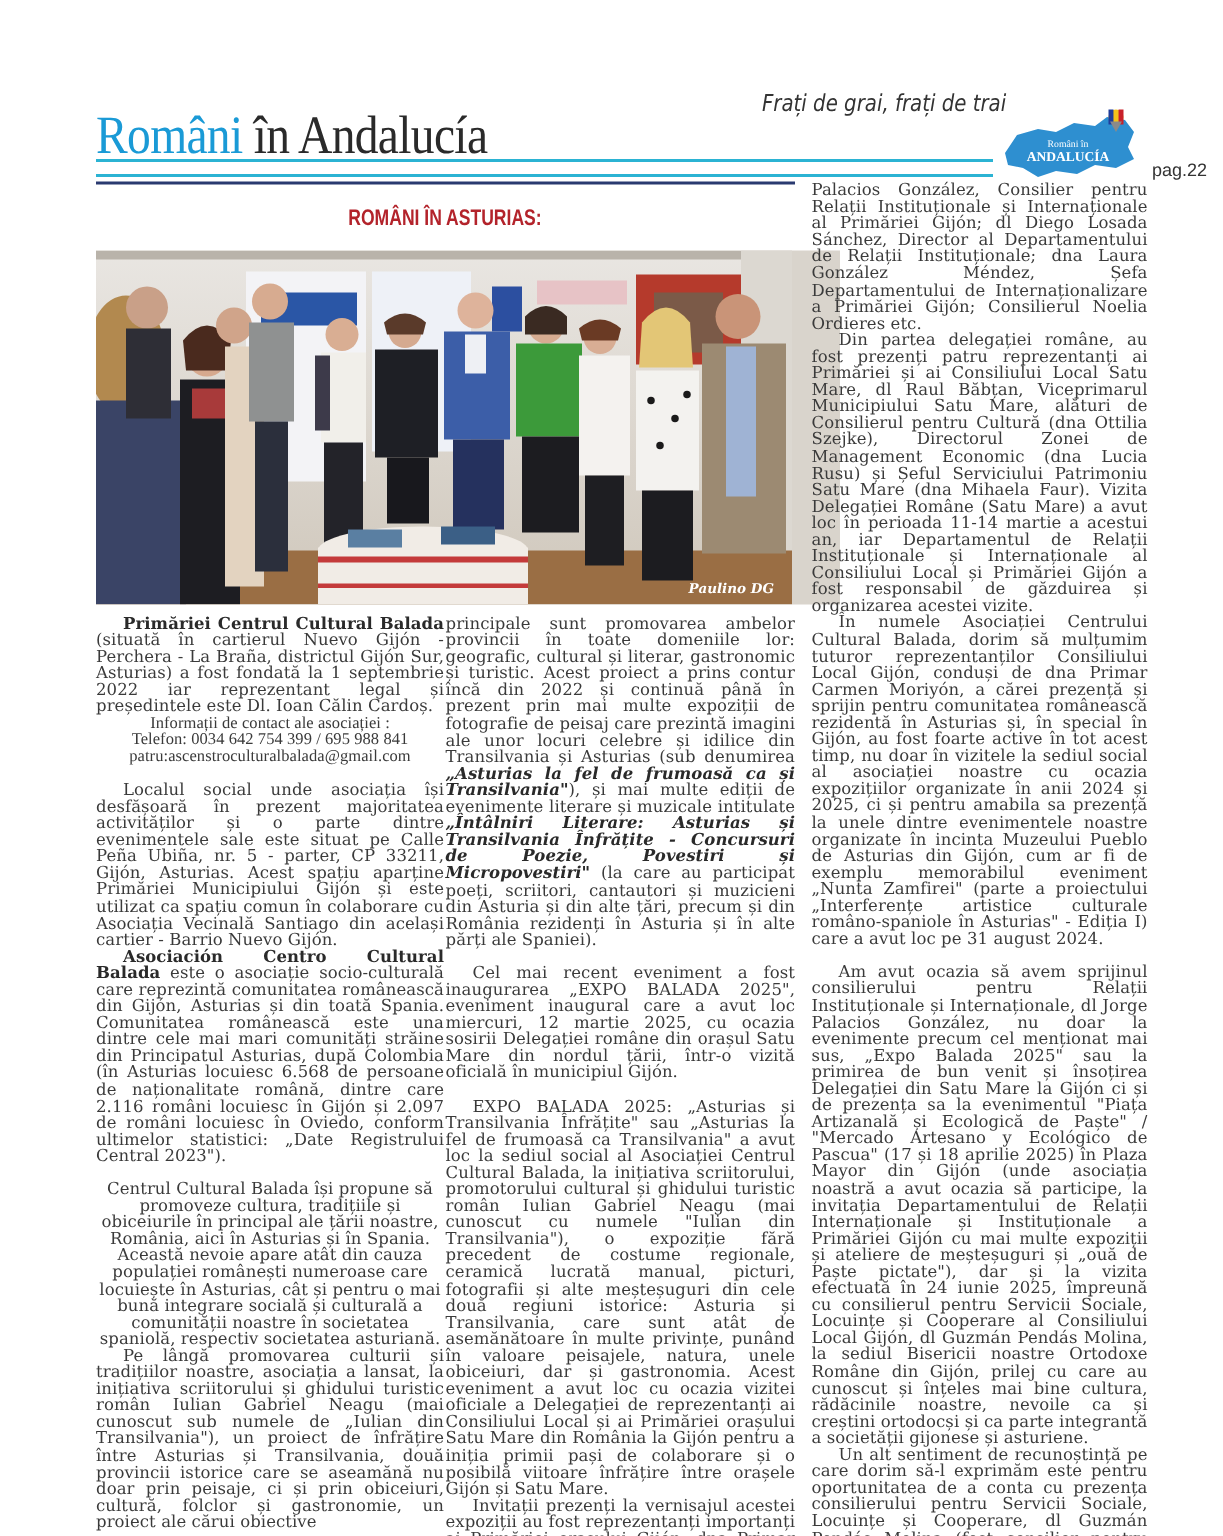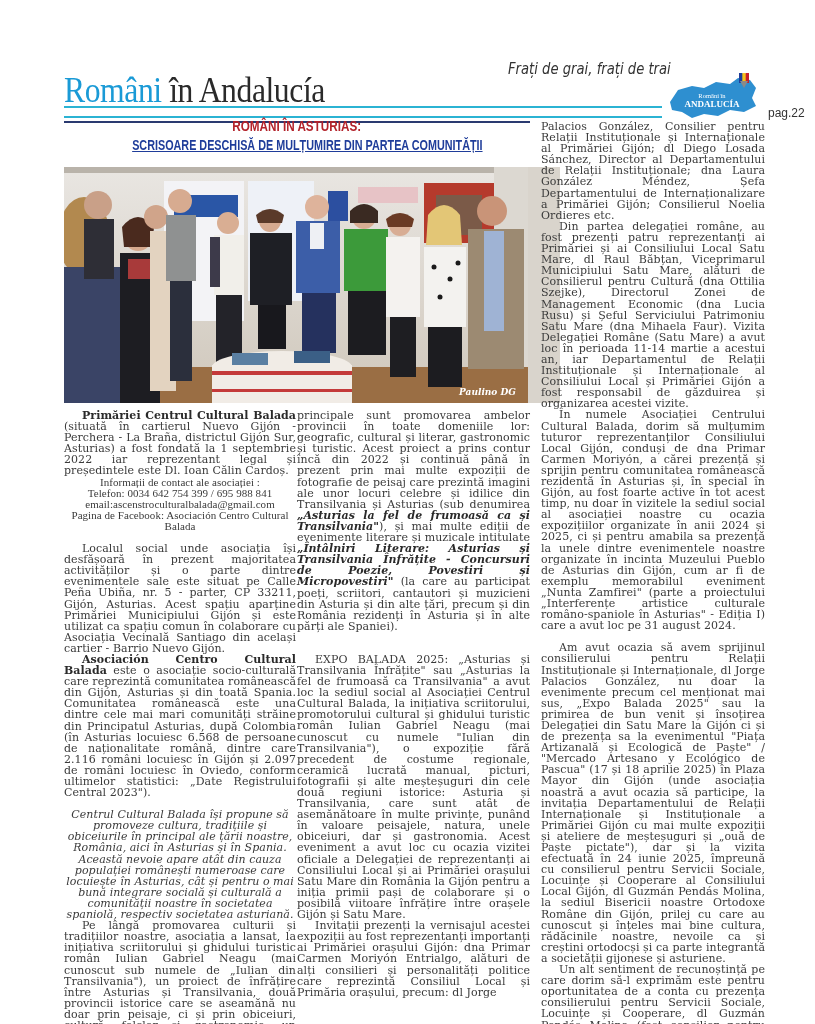--- a/index.html
+++ b/index.html
@@ -6,29 +6,29 @@
   body { width:815px; height:1024px; position:relative; overflow:hidden; font-family:"DejaVu Serif", serif; color:#3a3a3a; }
   .masthead-title { position:absolute; left:64px; top:70px; font-family:"Liberation Serif", serif; font-size:36px; line-height:40px; letter-spacing:-0.5px; transform:scaleX(0.88); transform-origin:left; }
   .mt-blue { color:#1a9ad6; }
   .mt-dark { color:#2a2a2a; }
   .rule-top { position:absolute; left:64px; top:106px; width:598px; height:2px; background:#2bb3d3; }
   .rule-a { position:absolute; left:64px; top:116px; width:598px; height:2px; background:#2bb3d3; }
   .rule-b { position:absolute; left:64px; top:121px; width:466px; height:2px; background:#2a3a70; }
   .tagline { position:absolute; left:508px; top:60px; font-family:"DejaVu Sans", sans-serif; font-style:italic; font-size:15.5px; color:#333; transform:scaleX(0.85); transform-origin:left; white-space:nowrap; }
   .logo { position:absolute; left:664px; top:72px; width:96px; height:48px; }
   .pag { position:absolute; left:768px; top:106px; font-family:"Liberation Sans", sans-serif; font-size:12px; color:#333; }
-  .headline { position:absolute; left:64px; top:116px; width:466px; text-align:center; font-family:"Liberation Sans", sans-serif; font-weight:bold; }
+  .headline { position:absolute; left:64px; top:136px; width:466px; text-align:center; font-family:"Liberation Sans", sans-serif; font-weight:bold; }
   .hl1 { color:#b3232b; font-size:15px; line-height:19px; transform:scaleX(0.78); display:inline-block; }
   .hl2 { color:#1f3d9a; font-size:15px; line-height:19px; transform:scaleX(0.72); display:inline-block; white-space:nowrap; text-decoration:underline; }
   .photo { position:absolute; left:64px; top:167px; width:496px; height:236px; overflow:hidden; background:#d9d4cc; }
   .col { position:absolute; font-size:11px; line-height:11.1px; text-align:justify; letter-spacing:0.05px; }
   .col p { margin:0; }
   .ind { text-indent:18px; }
   .ctr { text-align:center;font-family:Liberation Serif, serif; }
-  .ital { font-style:italic; text-align:center; }
+  .ital { text-align:center; }
   .gap { height:11px; }
   .col1 { left:64px; top:410px; width:232px; }
   .col2 { left:297px; top:410px; width:233px; }
   .col3 { left:541px; top:121px; width:224px; }
   b { color:#2a2a2a; }
 </style>
 </head>
 <body>
 
 <div class="masthead-title">
@@ -46,21 +46,20 @@
   <text x="48" y="26" text-anchor="middle" font-family="Liberation Serif, serif" font-size="6.5" fill="#ffffff">Români în</text>
   <text x="48" y="35" text-anchor="middle" font-family="Liberation Serif, serif" font-size="9" font-weight="bold" fill="#ffffff">ANDALUCÍA</text>
 </svg>
 <div class="pag">pag.22</div>
 
 <div class="rule-a"></div>
 <div class="rule-b"></div>
 
 <div class="headline">
   <div><span class="hl1">ROMÂNI ÎN ASTURIAS:</span></div>
-  <div><span class="hl2">SCRISOARE DESCHISĂ DE MULȚUMIRE DIN PARTEA COMUNITĂȚII</span></div>
 </div>
 
 <div class="photo">
   <svg width="464" height="236" viewBox="0 0 464 236">
     <defs>
       <linearGradient id="wall" x1="0" y1="0" x2="0" y2="1">
           <stop offset="0" stop-color="#e9e6e2"></stop>
           <stop offset="1" stop-color="#cfc7bb"></stop>
         </linearGradient>
     </defs>
@@ -130,33 +129,33 @@
     <rect x="168" y="186" width="36" height="12" fill="#5a7fa2"></rect>
     <rect x="230" y="184" width="36" height="12" fill="#3b5f86"></rect>
     <text x="452" y="228" text-anchor="end" font-family="DejaVu Serif, serif" font-style="italic" font-weight="bold" font-size="9" fill="#ffffff">Paulino DG</text>
   </svg>
 </div>
 
 <div class="col col1">
   <p class="ind"><b>Primăriei Centrul Cultural Balada</b><span> (situată în cartierul Nuevo Gijón - Perchera - La Braña, districtul Gijón Sur, Asturias) a fost fondată la 1 septembrie 2022 iar reprezentant legal și președintele este Dl. Ioan Călin Cardoș.</span></p>
   <p class="ctr">Informații de contact ale asociației :</p>
   <p class="ctr">Telefon: 0034 642 754 399 / 695 988 841</p>
-  <p class="ctr">email:ascenstroculturalbalada@gmail.com</p>
-  <p class="ctr">Pagina de Facebook: Asociación Centro Cultural Balada</p>
+  <p class="ctr">patru:ascenstroculturalbalada@gmail.com</p>
   <div class="gap"></div>
   <p class="ind">Localul social unde asociația își desfășoară în prezent majoritatea activităților și o parte dintre evenimentele sale este situat pe Calle Peña Ubiña, nr. 5 - parter, CP 33211, Gijón, Asturias. Acest spațiu aparține Primăriei Municipiului Gijón și este utilizat ca spațiu comun în colaborare cu Asociația Vecinală Santiago din același cartier - Barrio Nuevo Gijón.</p>
   <p class="ind"><b>Asociación Centro Cultural Balada</b><span> este o asociație socio-culturală care reprezintă comunitatea românească din Gijón, Asturias și din toată Spania. Comunitatea românească este una dintre cele mai mari comunități străine din Principatul Asturias, după Colombia (în Asturias locuiesc 6.568 de persoane de naționalitate română, dintre care 2.116 români locuiesc în Gijón și 2.097 de români locuiesc în Oviedo, conform ultimelor statistici: „Date Registrului Central 2023").</span></p>
   <div class="gap"></div>
   <p class="ital">Centrul Cultural Balada își propune să promoveze cultura, tradițiile și obiceiurile în principal ale țării noastre, România, aici în Asturias și în Spania. Această nevoie apare atât din cauza populației românești numeroase care locuiește în Asturias, cât și pentru o mai bună integrare socială și culturală a comunității noastre în societatea spaniolă, respectiv societatea asturiană.</p>
   <p class="ind">Pe lângă promovarea culturii și tradițiilor noastre, asociația a lansat, la inițiativa scriitorului și ghidului turistic român Iulian Gabriel Neagu (mai cunoscut sub numele de „Iulian din Transilvania"), un proiect de înfrățire între Asturias și Transilvania, două provincii istorice care se aseamănă nu doar prin peisaje, ci și prin obiceiuri, cultură, folclor și gastronomie, un proiect ale cărui obiective</p>
 </div>
 
 <div class="col col2">
   <p><span>principale sunt promovarea ambelor provincii în toate domeniile lor: geografic, cultural și literar, gastronomic și turistic. Acest proiect a prins contur încă din 2022 și continuă până în prezent prin mai multe expoziții de fotografie de peisaj care prezintă imagini ale unor locuri celebre și idilice din Transilvania și Asturias (sub denumirea </span><b><i>„Asturias la fel de frumoasă ca și Transilvania"</i></b><span>), și mai multe ediții de evenimente literare și muzicale intitulate </span><b><i>„Întâlniri Literare: Asturias și Transilvania Înfrățite - Concursuri de Poezie, Povestiri și Micropovestiri"</i></b><span> (la care au participat poeți, scriitori, cantautori și muzicieni din Asturia și din alte țări, precum și din România rezidenți în Asturia și în alte părți ale Spaniei).</span></p>
   <div class="gap"></div>
+  <p class="ind">Cel mai recent eveniment a fost inaugurarea „EXPO BALADA 2025", eveniment inaugural care a avut loc miercuri, 12 martie 2025, cu ocazia sosirii Delegației române din orașul Satu Mare din nordul țării, într-o vizită oficială în municipiul Gijón.</p>
   <div class="gap"></div>
   <p class="ind">EXPO BALADA 2025: „Asturias și Transilvania Înfrățite" sau „Asturias la fel de frumoasă ca Transilvania" a avut loc la sediul social al Asociației Centrul Cultural Balada, la inițiativa scriitorului, promotorului cultural și ghidului turistic român Iulian Gabriel Neagu (mai cunoscut cu numele "Iulian din Transilvania"), o expoziție fără precedent de costume regionale, ceramică lucrată manual, picturi, fotografii și alte meșteșuguri din cele două regiuni istorice: Asturia și Transilvania, care sunt atât de asemănătoare în multe privințe, punând în valoare peisajele, natura, unele obiceiuri, dar și gastronomia. Acest eveniment a avut loc cu ocazia vizitei oficiale a Delegației de reprezentanți ai Consiliului Local și ai Primăriei orașului Satu Mare din România la Gijón pentru a iniția primii pași de colaborare și o posibilă viitoare înfrățire între orașele Gijón și Satu Mare.</p>
   <p class="ind">Invitații prezenți la vernisajul acestei expoziții au fost reprezentanți importanți ai Primăriei orașului Gijón: dna Primar Carmen Moriyón Entrialgo, alături de alți consilieri și personalități politice care reprezintă Consiliul Local și Primăria orașului, precum: dl Jorge</p>
 </div>
 
 <div class="col col3">
   <p>Palacios González, Consilier pentru Relații Instituționale și Internaționale al Primăriei Gijón; dl Diego Losada Sánchez, Director al Departamentului de Relații Instituționale; dna Laura González Méndez, Șefa Departamentului de Internaționalizare a Primăriei Gijón; Consilierul Noelia Ordieres etc.</p>
   <p class="ind">Din partea delegației române, au fost prezenți patru reprezentanți ai Primăriei și ai Consiliului Local Satu Mare, dl Raul Băbțan, Viceprimarul Municipiului Satu Mare, alături de Consilierul pentru Cultură (dna Ottilia Szejke), Directorul Zonei de Management Economic (dna Lucia Rusu) și Șeful Serviciului Patrimoniu Satu Mare (dna Mihaela Faur). Vizita Delegației Române (Satu Mare) a avut loc în perioada 11-14 martie a acestui an, iar Departamentul de Relații Instituționale și Internaționale al Consiliului Local și Primăriei Gijón a fost responsabil de găzduirea și organizarea acestei vizite.</p>
   <p class="ind">În numele Asociației Centrului Cultural Balada, dorim să mulțumim tuturor reprezentanților Consiliului Local Gijón, conduși de dna Primar Carmen Moriyón, a cărei prezență și sprijin pentru comunitatea românească rezidentă în Asturias și, în special în Gijón, au fost foarte active în tot acest timp, nu doar în vizitele la sediul social al asociației noastre cu ocazia expozițiilor organizate în anii 2024 și 2025, ci și pentru amabila sa prezență la unele dintre evenimentele noastre organizate în incinta Muzeului Pueblo de Asturias din Gijón, cum ar fi de exemplu memorabilul eveniment „Nunta Zamfirei" (parte a proiectului „Interferențe artistice culturale româno-spaniole în Asturias" - Ediția I) care a avut loc pe 31 august 2024.</p>
   <div class="gap"></div>

